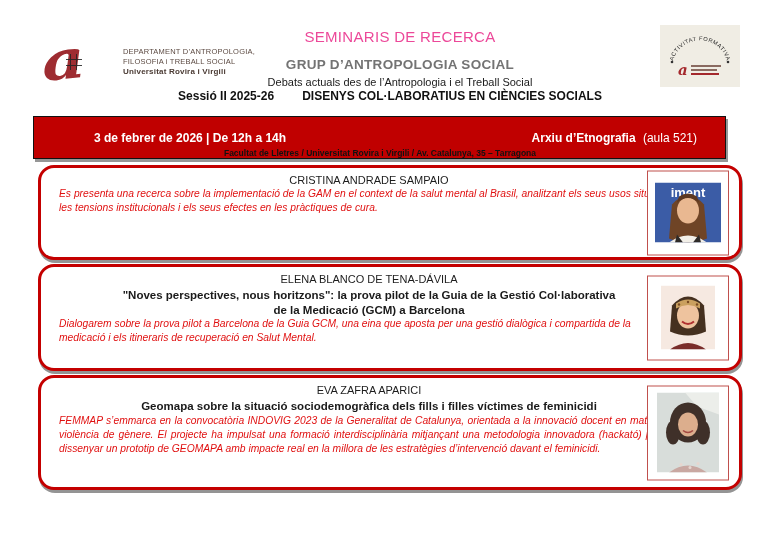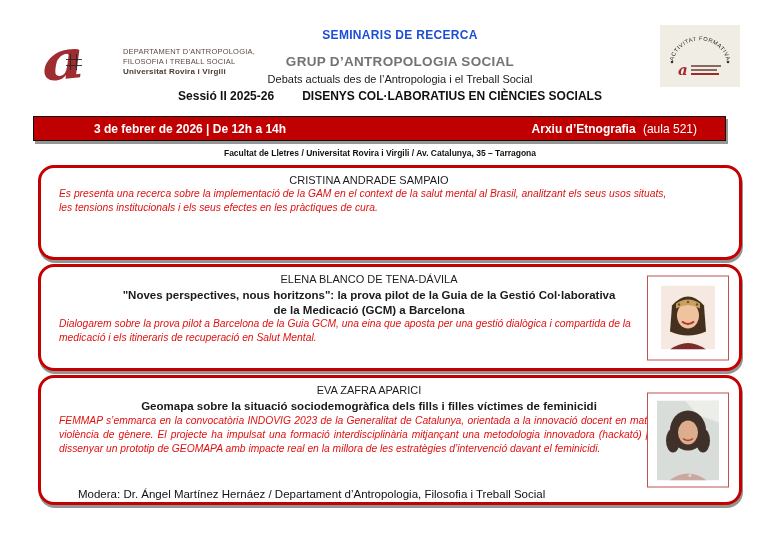--- a/index.html
+++ b/index.html
@@ -14,49 +14,49 @@
   .logo-grid { position:absolute; left:22px; top:16px; width:16px; height:16px; opacity:.85; }
   .logo-grid span { position:absolute; background:#222; }
   .lg1 { left:4px; top:0; width:1px; height:16px; }
   .lg2 { left:10px; top:0; width:1px; height:16px; }
   .lg3 { left:0; top:5px; width:16px; height:1px; }
   .lg4 { left:0; top:11px; width:16px; height:1px; }
   .dept-text { padding-top:9px; font-size:7.5px; line-height:1.3; color:#5c4a42; letter-spacing:.2px; }
   .dept-text .urv { font-weight:bold; color:#4a3a33; font-size:8px; }
 
   .header-center { position:absolute; left:180px; top:28px; width:440px; text-align:center; }
-  .h-line1 { font-size:12px; font-weight:bold; color:#1d4ed8; letter-spacing:.3px; }
+  .h-line1 { font-size:15px; font-weight:normal; color:#ec4899; letter-spacing:.3px; }
   .h-line2 { font-size:13.5px; font-weight:bold; color:#737373; margin-top:12px; letter-spacing:.3px; }
   .h-line3 { font-size:11px; color:#1a1a1a; margin-top:4px; }
 
   .badge { position:absolute; right:20px; top:25px; width:80px; height:62px; background:#f0ede4;
            display:flex; align-items:center; justify-content:center; }
 
   .session-line { position:absolute; left:0; right:0; top:89px; display:flex; justify-content:center; gap:28px;
                   transform:translateX(10px); font-weight:bold; color:#111; font-size:12px; }
 
   
-  .banner { position:absolute; left:33px; top:116px; width:693px; height:25px; background:#c00000;
+  .banner { position:absolute; left:33px; top:116px; width:693px; height:43px; background:#c00000;
             border:1px solid #111; box-shadow:2px 3px 0 rgba(80,80,80,.6);
             display:flex; align-items:center; justify-content:space-between;
             padding:0 28px 0 60px; color:#ffffff; font-size:12px; }
   .banner .left { font-weight:bold; }
   .banner .right .loc { font-weight:bold; }
   .banner .right .room { font-weight:normal; margin-left:4px; }
 
   .address { position:absolute; left:0; right:0; top:148px; text-align:center;
              font-size:8.5px; font-weight:bold; color:#111; }
 
   
   .cards { position:absolute; left:38px; top:165px; width:704px; display:flex; flex-direction:column; gap:4px; }
   .card { position:relative; background:#fff; border:3px solid #c40000; border-radius:16px;
           box-shadow:1px 3px 0 rgba(60,60,60,.55); padding:5px 60px 4px 18px; }
   .card-1 { height:95px; }
   .card-2 { height:107px; }
-  .card-3 { height:130px; }
+  .card-3 { height:115px; }
   .sp-name { text-align:center; font-size:11px; color:#1c1c1c; line-height:14px; }
   .sp-title { text-align:center; font-size:11.5px; font-weight:bold; color:#1a1a1a;
               line-height:14.5px; margin:2px auto 0; max-width:505px; }
   .sp-desc { font-size:10.3px; font-style:italic; color:#e01111; line-height:14px; text-align:left; }
   .card-3 .sp-desc { text-align:justify; }
 
   .photo-box { position:absolute; right:10px; top:50%; transform:translateY(-50%);
                width:82px; height:85px; border:1.5px solid #c0504d; background:#fff;
                display:flex; align-items:center; justify-content:center; }
   .card-3 .photo-box { height:95px; }
@@ -124,20 +124,32 @@
     </span>
   </div>
 
   <div class="address">Facultat de Lletres / Universitat Rovira i Virgili / Av. Catalunya, 35 – Tarragona</div>
 
   <div class="cards">
 
     <div class="card card-1">
       <div class="sp-name">CRISTINA ANDRADE SAMPAIO</div>
       <div class="sp-desc">Es presenta una recerca sobre la implementació de la GAM en el context de la salut mental al Brasil, analitzant els seus usos situats, les tensions institucionals i els seus efectes en les pràctiques de cura.</div>
+      <div class="photo-box">
+        <svg width="66" height="60" viewBox="0 0 66 60">
+          <rect x="0" y="0" width="66" height="60" fill="#3b5ca6"></rect>
+          <text x="33" y="14" text-anchor="middle" font-size="13" font-weight="bold" fill="#ffffff" font-family="Liberation Sans, sans-serif">iment</text>
+          <path d="M17 22 q16 -18 32 0 l3 34 q-19 8 -38 0 z" fill="#6f4426"></path>
+          <ellipse cx="33" cy="28" rx="11" ry="13" fill="#e9b891"></ellipse>
+          <path d="M22 20 q11 -9 22 0 l-2 -6 q-9 -6 -18 0 z" fill="#5d3820"></path>
+          <path d="M14 60 q19 -14 38 0 z" fill="#f2efe8"></path>
+          <path d="M22 52 l6 8 h-8 z" fill="#2e2a28"></path>
+          <path d="M44 52 l-6 8 h8 z" fill="#2e2a28"></path>
+        </svg>
+      </div>
     </div>
 
     <div class="card card-2">
       <div class="sp-name">ELENA BLANCO DE TENA-DÁVILA</div>
       <div class="sp-title">"Noves perspectives, nous horitzons": la prova pilot de la Guia de la Gestió Col·laborativa de la Medicació (GCM) a Barcelona</div>
       <div class="sp-desc">Dialogarem sobre la prova pilot a Barcelona de la Guia GCM, una eina que aposta per una gestió dialògica i compartida de la medicació i els itineraris de recuperació en Salut Mental.</div>
       <div class="photo-box">
         <svg width="54" height="64" viewBox="0 0 54 64">
           <rect x="0" y="0" width="54" height="64" fill="#f6e9e1"></rect>
           <path d="M11 20 q16 -18 32 0 l2 26 q-18 8 -36 0 z" fill="#45301f"></path>
@@ -168,15 +180,14 @@
           <path d="M12 80 q19 -14 38 0 z" fill="#c9a8a2"></path>
           <circle cx="24" cy="72" r="1.5" fill="#e7d6cf"></circle>
           <circle cx="33" cy="75" r="1.5" fill="#e7d6cf"></circle>
           <circle cx="41" cy="71" r="1.5" fill="#e7d6cf"></circle>
         </svg>
       </div>
     </div>
 
   </div>
 
-  <div class="moderator">Modera: Dr. Ángel Martínez Hernáez / Departament d’Antropologia, Filosofia i Treball Social</div>
 
 </div>
 
 </body></html>

